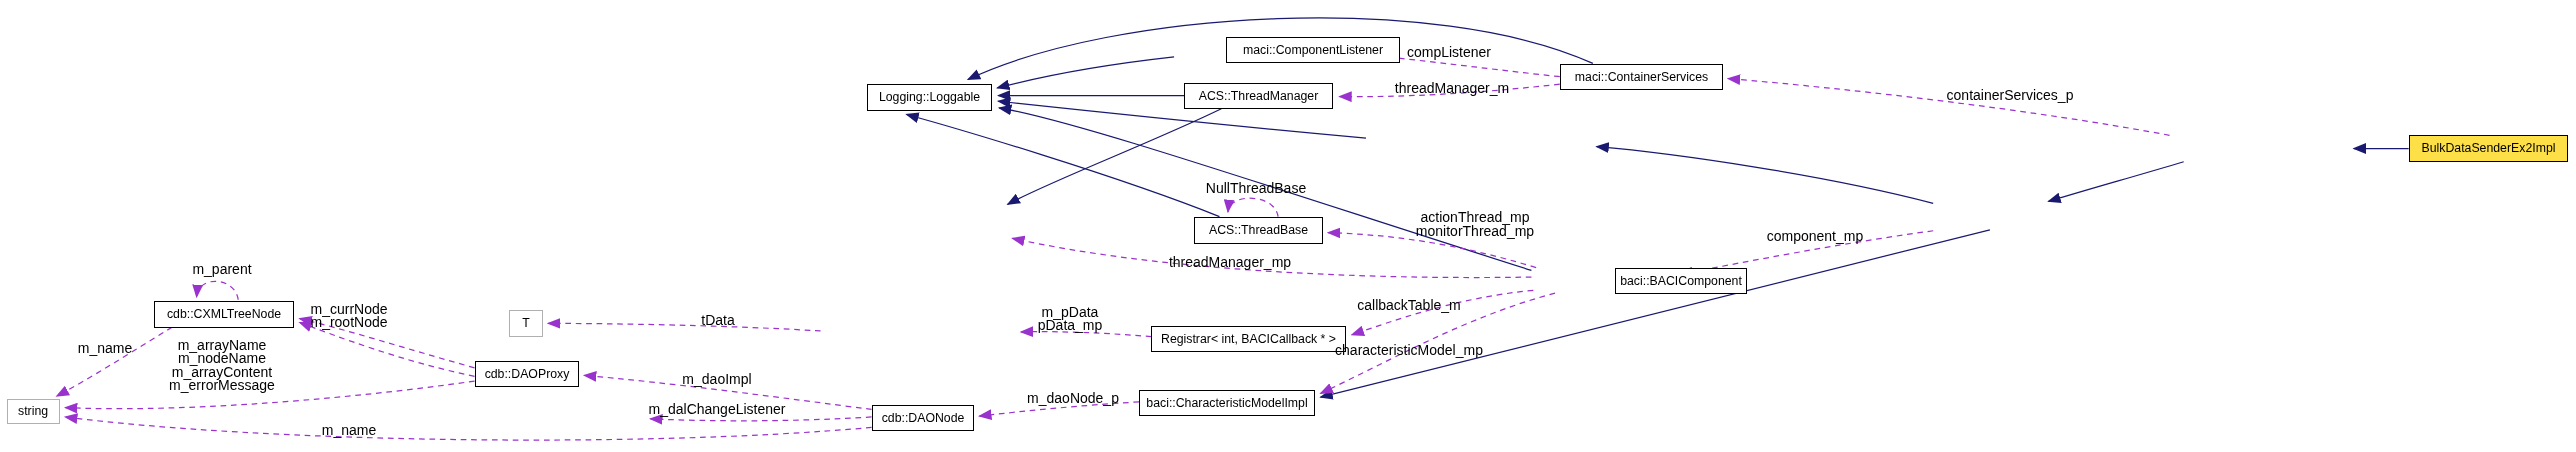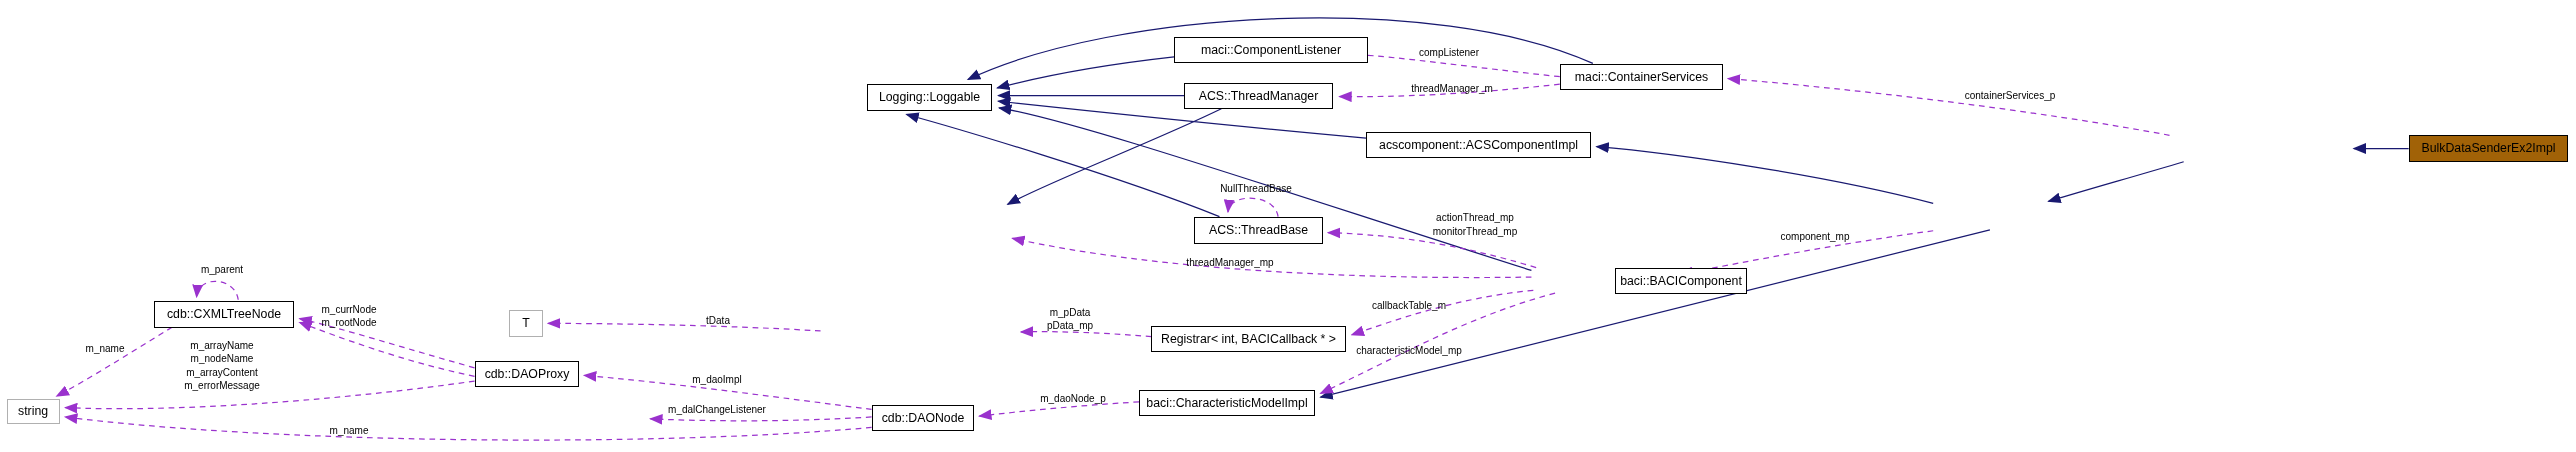--- a/index.html
+++ b/index.html
@@ -3,23 +3,23 @@
 <meta charset="utf-8">
 <style>
   html,body{margin:0;padding:0;background:#fff;}
   #canvas{position:relative;width:2576px;height:453px;background:#fff;overflow:hidden;
           font-family:"Liberation Sans","DejaVu Sans",sans-serif;}
   #edges{position:absolute;left:0;top:0;}
   .node{position:absolute;box-sizing:border-box;border:1.4px solid #000;background:#fff;
         display:flex;align-items:center;justify-content:center;white-space:nowrap;
         font-size:12.3px;color:#000;z-index:2;}
   .node.ext{border-color:#b0b0b0;}
-  .node.hl{background:#a16207;}
+  .node.hl{background:#fde047;}
   .elabel{position:absolute;transform:translate(-50%,-50%);white-space:nowrap;
-          font-size:10px;color:#000;z-index:3;}
+          font-size:14px;color:#000;z-index:3;}
   path.inh{stroke:#191970;fill:none;stroke-width:1.3;}
   path.mem{stroke:#9a32cd;fill:none;stroke-width:1.3;stroke-dasharray:6 5;}
 </style>
 </head>
 <body>
 
 <div id="canvas">
 
   <svg id="edges" width="2576" height="453" viewBox="0 0 2725 479">
     <defs>
@@ -59,24 +59,23 @@
     <path class="mem" d="M 922,441 C 840,446 760,446 688,443" marker-end="url(#mPurple)"></path>
     <path class="mem" d="M 502,389 C 430,369 365,348 317,337" marker-end="url(#mPurple)"></path>
     <path class="mem" d="M 502,398 C 425,382 357,356 317,341" marker-end="url(#mPurple)"></path>
     <path class="mem" d="M 252,317 C 249,293 210,290 208,314" marker-end="url(#mPurple)"></path>
     <path class="mem" d="M 182,346 C 140,372 92,402 60,419" marker-end="url(#mPurple)"></path>
     <path class="mem" d="M 502,403 C 340,426 172,436 69,431" marker-end="url(#mPurple)"></path>
     <path class="mem" d="M 922,452 C 680,474 280,468 69,441" marker-end="url(#mPurple)"></path>
   </svg>
 
   <div class="node" style="left:867px;top:84px;width:125px;height:26.5px">Logging::Loggable</div>
-  <div class="node" style="left:1174px;top:37px;width:194px;height:25.5px">maci::ComponentListener</div>
+  <div class="node" style="left:1226px;top:37px;width:174px;height:25.5px">maci::ComponentListener</div>
   <div class="node" style="left:1184px;top:83px;width:149px;height:25.5px">ACS::ThreadManager</div>
   <div class="node" style="left:1560px;top:64px;width:163px;height:25.5px">maci::ContainerServices</div>
-  <div class="node" style="left:1366px;top:132px;width:225px;height:25.5px">acscomponent::ACSComponentImpl</div>
   <div class="node" style="left:1194px;top:217px;width:129px;height:26.5px">ACS::ThreadBase</div>
   <div class="node" style="left:1615px;top:268px;width:132px;height:25.5px">baci::BACIComponent</div>
   <div class="node hl" style="left:2409px;top:135px;width:159px;height:26.5px">BulkDataSenderEx2Impl</div>
   <div class="node" style="left:154px;top:301px;width:140px;height:26.5px">cdb::CXMLTreeNode</div>
   <div class="node ext" style="left:6.6px;top:399px;width:53px;height:24.6px">string</div>
   <div class="node ext" style="left:509px;top:310px;width:34px;height:26.5px">T</div>
   <div class="node" style="left:1151px;top:326px;width:195px;height:25.5px">Registrar&lt; int, BACICallback * &gt;</div>
   <div class="node" style="left:475px;top:361px;width:104px;height:25.5px">cdb::DAOProxy</div>
   <div class="node" style="left:872px;top:405px;width:102px;height:25.5px">cdb::DAONode</div>
   <div class="node" style="left:1139px;top:390px;width:176px;height:25.5px">baci::CharacteristicModelImpl</div>

